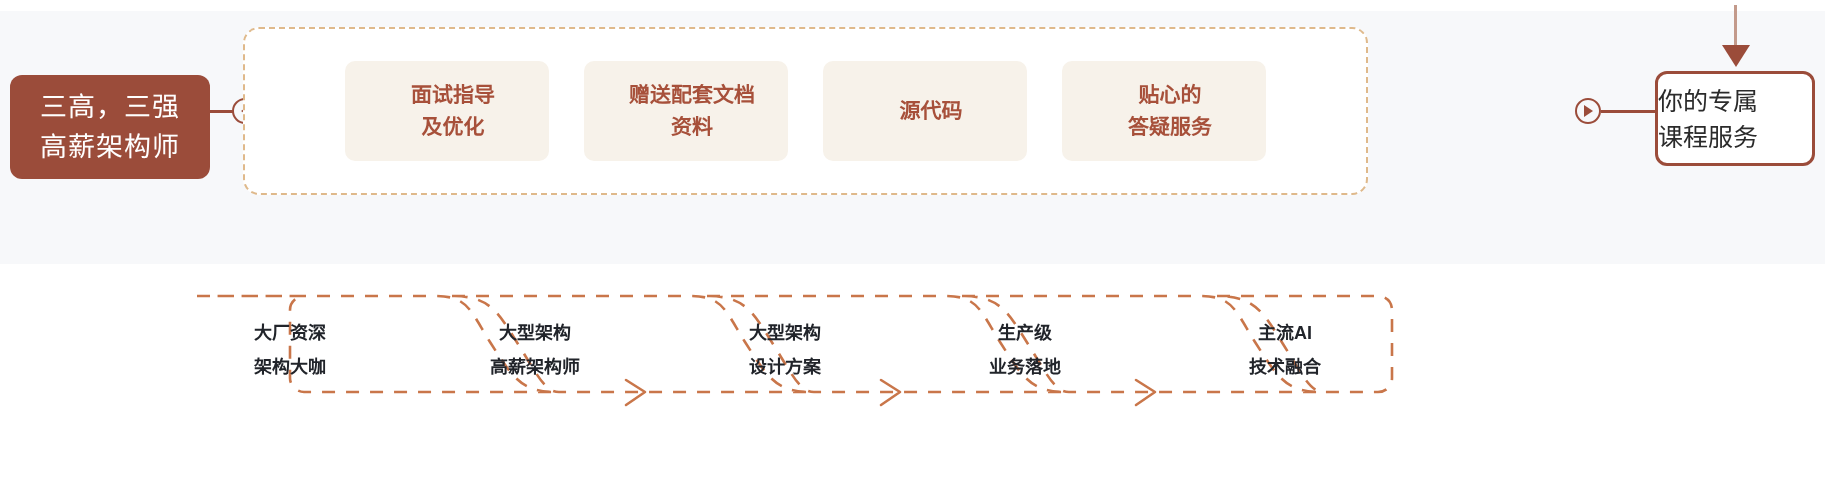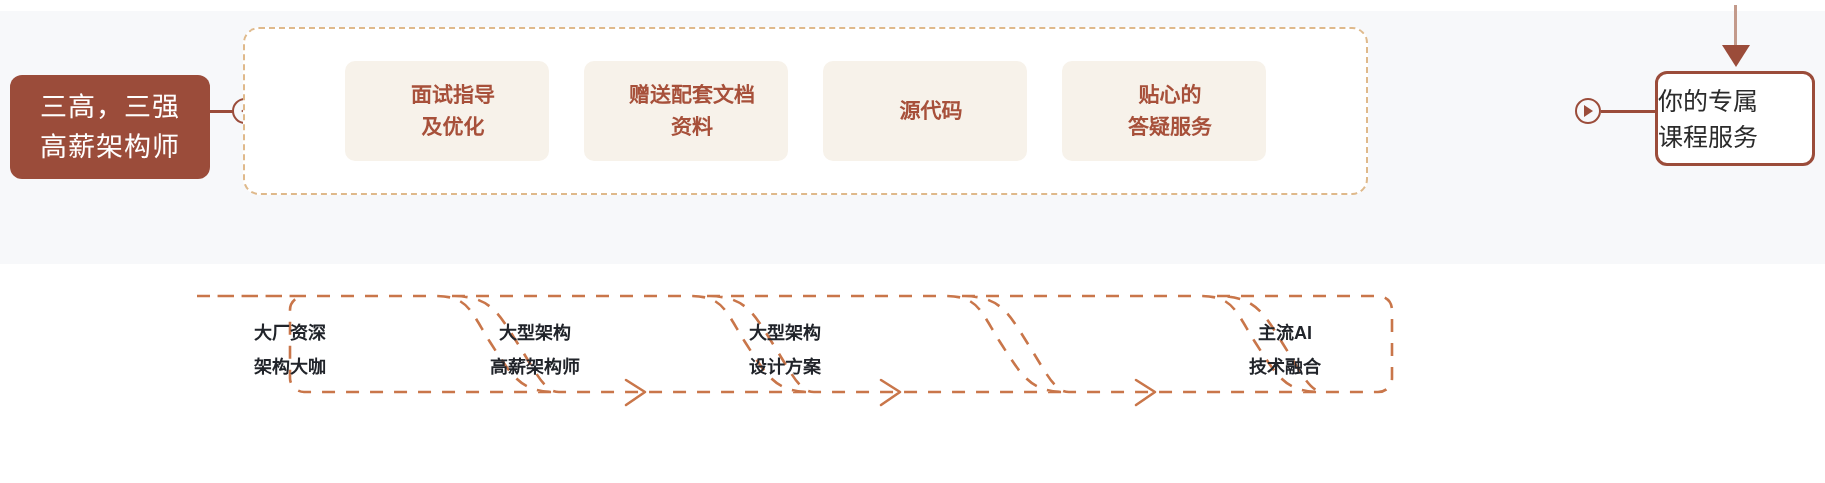--- a/index.html
+++ b/index.html
@@ -294,19 +294,23 @@
       <div>架构大咖</div>
     </div>
     <div class="chev-label" style="left:440px; top:52px; width:190px;">
       <div>大型架构</div>
       <div>高薪架构师</div>
     </div>
     <div class="chev-label" style="left:690px; top:52px; width:190px;">
       <div>大型架构</div>
       <div>设计方案</div>
     </div>
+    <div class="chev-label" style="left:930px; top:52px; width:190px;">
+      <div>生产级</div>
+      <div>业务落地</div>
+    </div>
     <div class="chev-label" style="left:1190px; top:52px; width:190px;">
       <div>主流AI</div>
       <div>技术融合</div>
     </div>
   </div>
 
 </div>
 
 </body></html>

